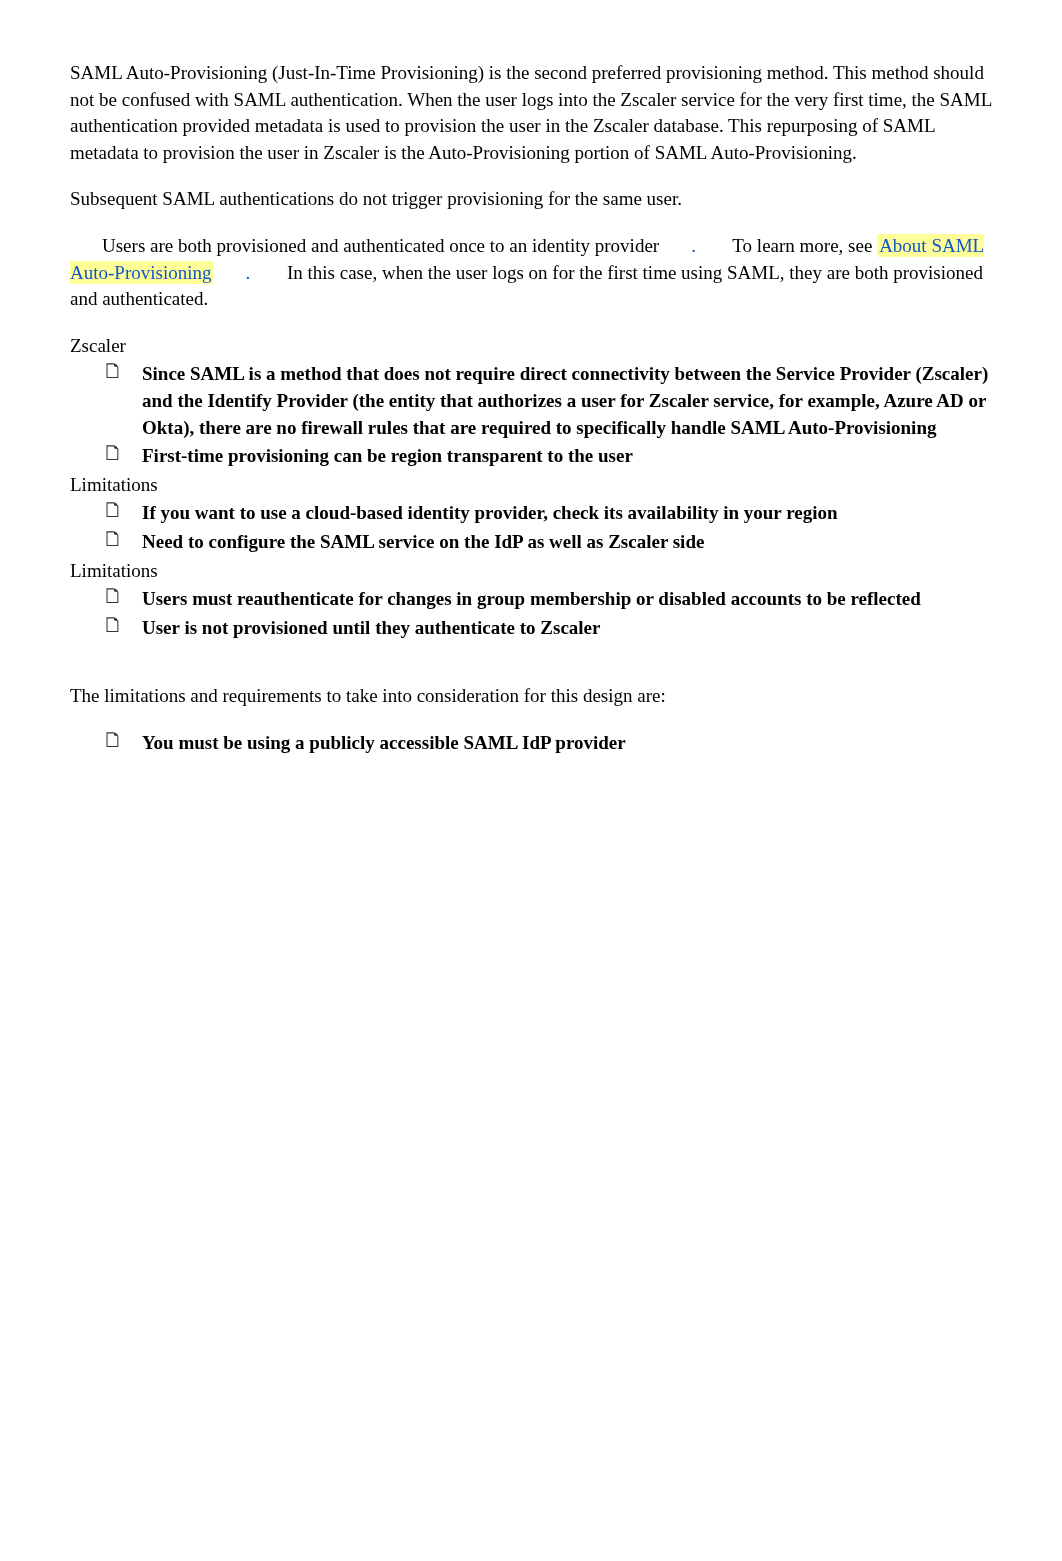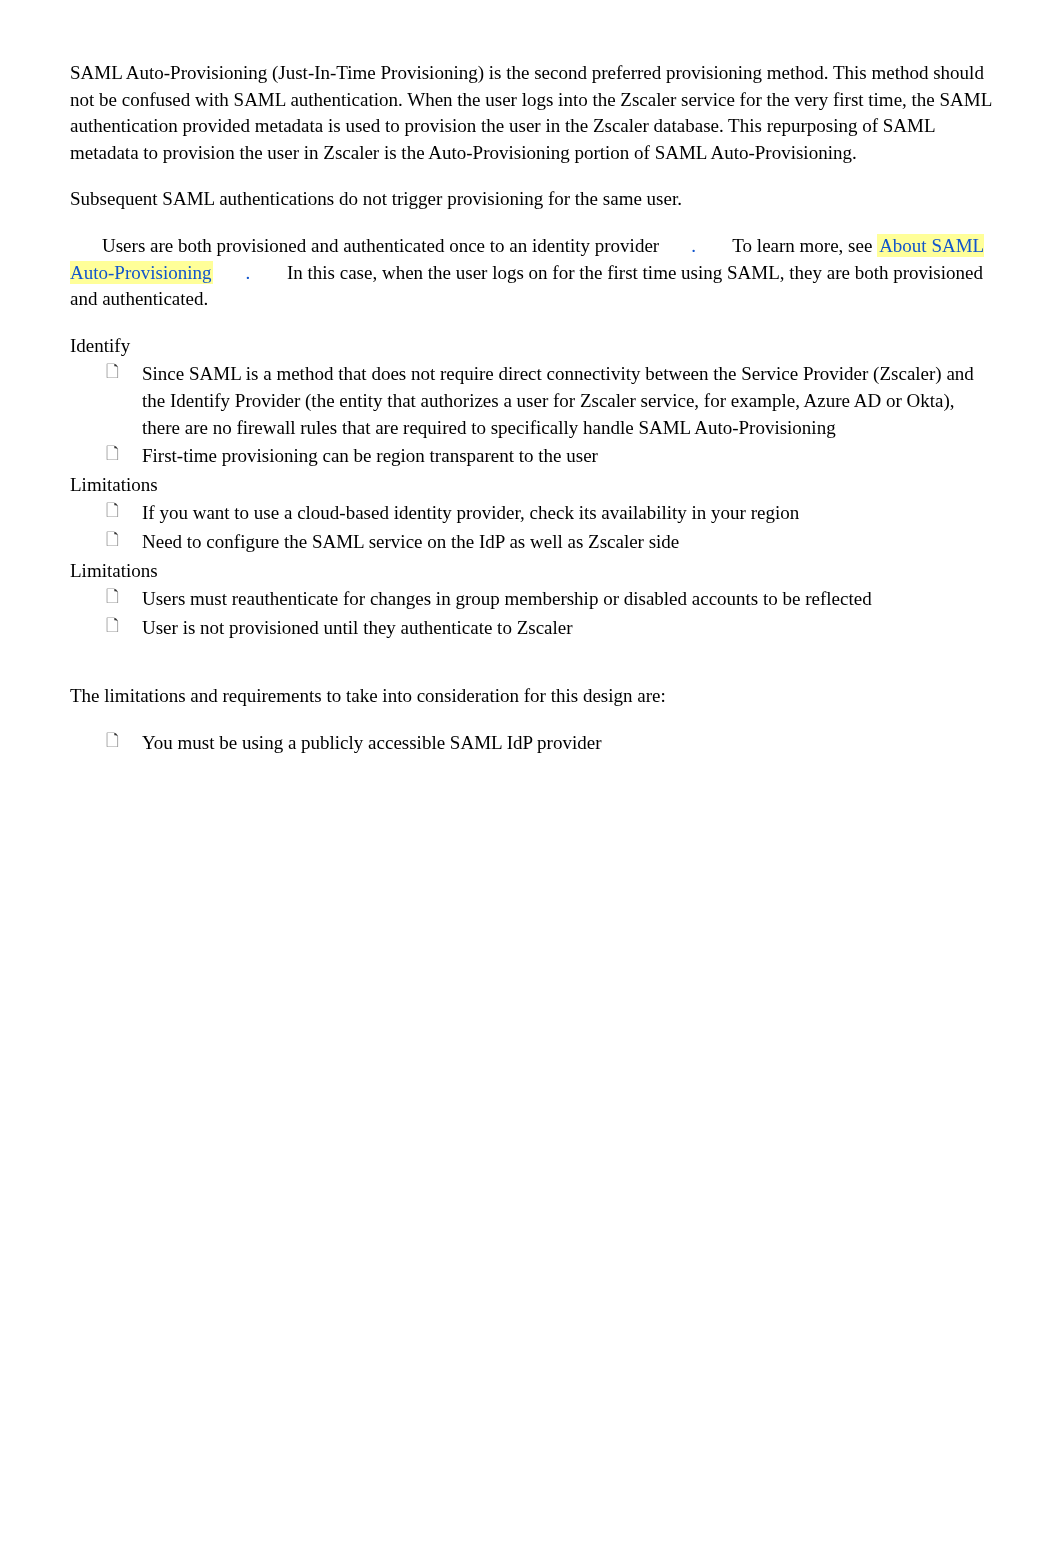--- a/index.html
+++ b/index.html
@@ -32,20 +32,21 @@
     .period {
       color: #1155cc;
     }
     .section-header {
       margin-top: 2px;
       margin-bottom: 2px;
     }
     ul {
       list-style: none;
       padding-left: 36px;
+      font-weight: bold;
     }
     li {
       position: relative;
       padding-left: 36px;
       margin-bottom: 2px;
     }
     li::before {
       content: "\1F5CB";
       position: absolute;
       left: 0;
@@ -61,21 +62,21 @@
 <body>
 
 <div class="paragraph">SAML Auto-Provisioning (Just-In-Time Provisioning) is the second preferred provisioning method. This method should not be confused with SAML authentication. When the user logs into the Zscaler service for the very first time, the SAML authentication provided metadata is used to provision the user in the Zscaler database. This repurposing of SAML metadata to provision the user in Zscaler is the Auto-Provisioning portion of SAML Auto-Provisioning.</div>
 
 <div class="paragraph">Subsequent SAML authentications do not trigger provisioning for the same user.</div>
 
 <div class="paragraph">
   <span class="inline">Users are both provisioned and authenticated once to an identity provider</span><span class="inline period">.</span><span class="inline"> To learn more, see </span><a href="#" class="link">About SAML Auto-Provisioning</a><span class="inline period">.</span><span class="inline"> In this case, when the user logs on for the first time using SAML, they are both provisioned and authenticated.</span>
 </div>
 
-<div class="section-header">Identify</div>
+<div class="section-header">Zscaler</div>
 <ul>
   <li>Since SAML is a method that does not require direct connectivity between the Service Provider (Zscaler) and the Identify Provider (the entity that authorizes a user for Zscaler service, for example, Azure AD or Okta), there are no firewall rules that are required to specifically handle SAML Auto-Provisioning</li>
   <li>First-time provisioning can be region transparent to the user</li>
 </ul>
 
 <div class="section-header">Limitations</div>
 <ul>
   <li>If you want to use a cloud-based identity provider, check its availability in your region</li>
   <li>Need to configure the SAML service on the IdP as well as Zscaler side</li>
 </ul>

